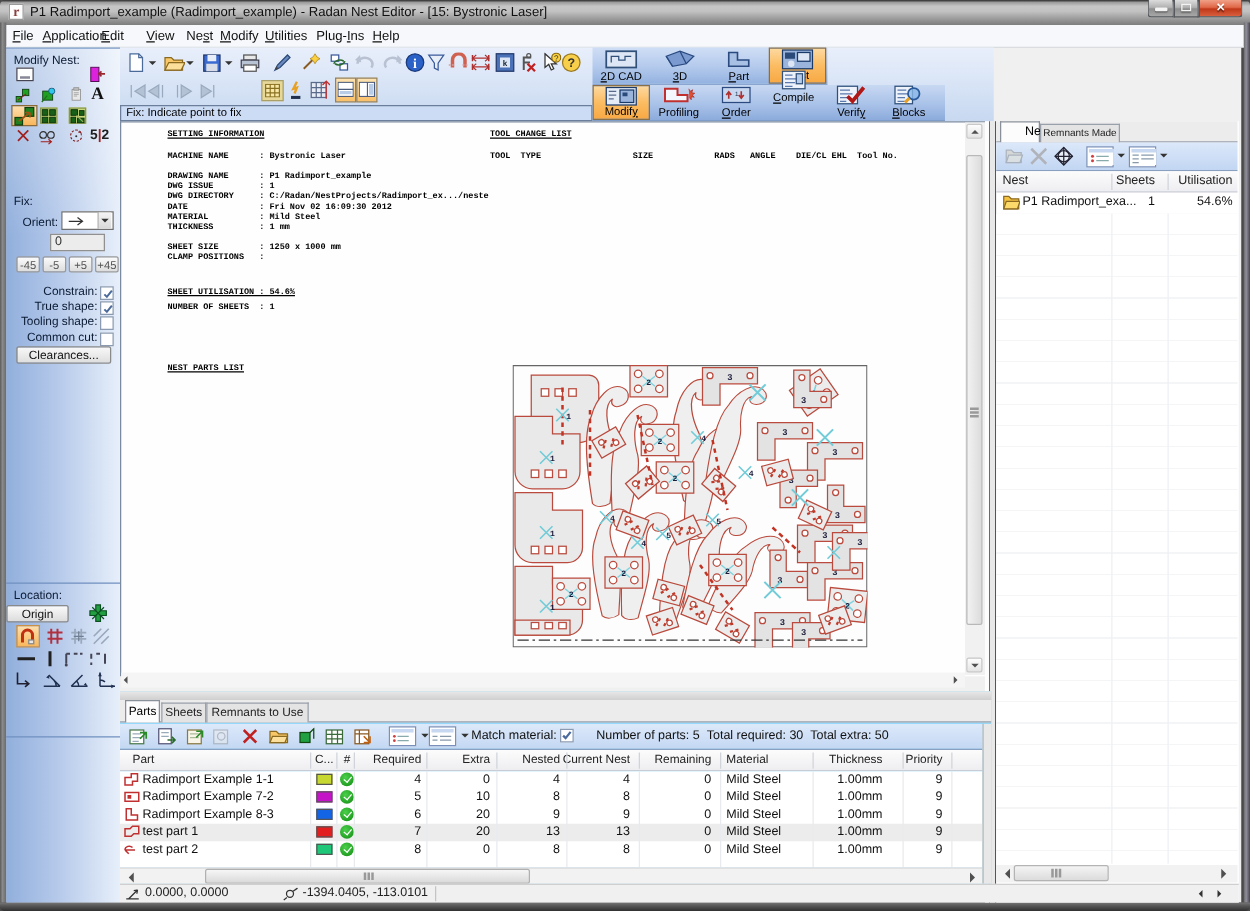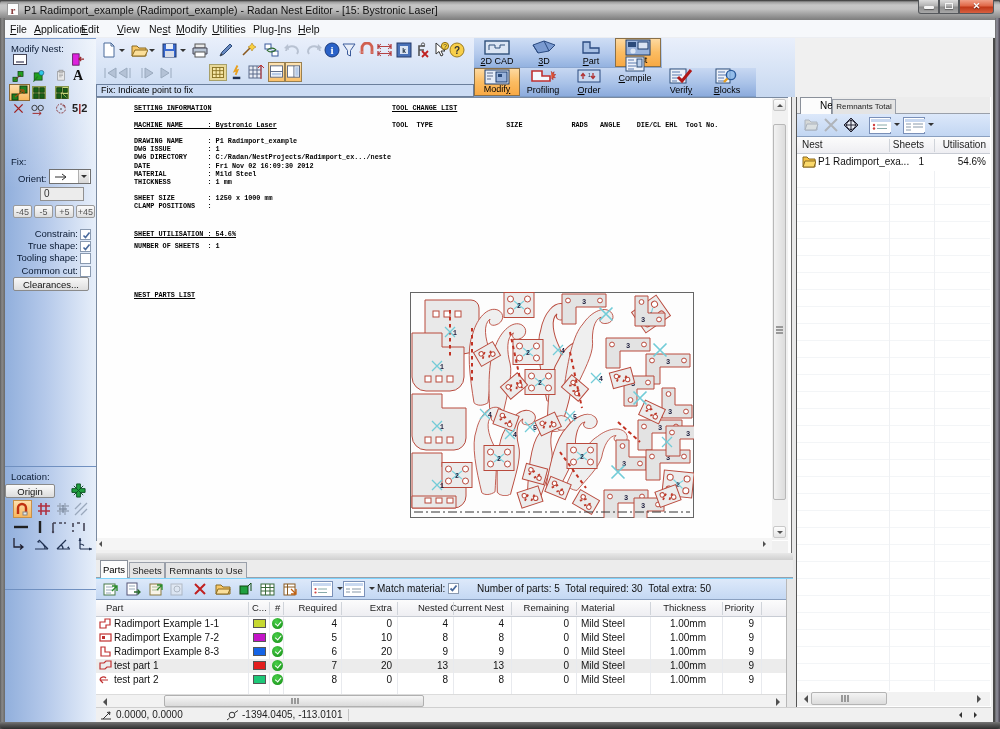--- a/index.html
+++ b/index.html
@@ -441,21 +441,21 @@
   <svg class="abs" style="left:72px;top:497px;" width="18" height="16" viewBox="0 0 18 16">
       <path d="M3 13 h12 M3 13 V2 M3 8 a6 6 0 0 1 4 1.5" stroke="#203050" stroke-width="1.2" fill="none"></path>
       <path d="M3 2 l-1.5 3 l3 0 z M15 13 l-3 -1.5 l0 3 z" fill="#203050"></path>
     </svg>
   <div class="sep" style="top:550px;"></div>
 </div>
 
 <div id="docarea" class="abs">
 <div class="doctext" style="left:37px;top:6px;text-decoration:underline;">SETTING INFORMATION</div>
 <div class="doctext" style="left:295px;top:6px;text-decoration:underline;">TOOL CHANGE LIST</div>
-<div class="doctext" style="left:37px;top:23px;text-decoration:underline;">MACHINE NAME      : Bystronic Laser</div>
+<div class="doctext" style="left:37px;top:23px;">MACHINE NAME      : Bystronic Laser</div>
 <div class="doctext" style="left:295px;top:23px;">TOOL  TYPE                  SIZE            RADS   ANGLE    DIE/CL EHL  Tool No.</div>
 <div class="doctext" style="left:37px;top:39px;">DRAWING NAME      : P1 Radimport_example
 DWG ISSUE         : 1
 DWG DIRECTORY     : C:/Radan/NestProjects/Radimport_ex.../neste
 DATE              : Fri Nov 02 16:09:30 2012
 MATERIAL          : Mild Steel
 THICKNESS         : 1 mm</div>
 <div class="doctext" style="left:37px;top:96px;">SHEET SIZE        : 1250 x 1000 mm
 CLAMP POSITIONS   :</div>
 <div class="doctext" style="left:37px;top:132px;text-decoration:underline;">SHEET UTILISATION : 54.6%</div>
@@ -628,21 +628,21 @@
  </div>
 <div id="dochsb" class="abs">
   <div class="abs" style="left:2px;top:3px;width:0;height:0;border:3.4px solid transparent;border-right-color:#505050;border-left:none;"></div>
   <div class="abs" style="left:666px;top:3px;width:0;height:0;border:3.4px solid transparent;border-left-color:#505050;border-right:none;"></div>
  </div>
 
 <div class="abs" style="left:788px;top:97px;width:9px;height:625px;background:linear-gradient(90deg,#fdfdfd 0 3px,#6a6a6a 3px 4px,#e8e8e8 4px 8px,#555 8px 9px);"></div>
 <div id="rightpanel" class="abs">
   <div class="abs" style="left:0;top:0;width:193px;height:17px;background:#ececec;border-bottom:1px solid #9aa0aa;"></div>
   <div class="abs" style="left:3px;top:0;width:32px;height:17px;background:#fcfcfc;border:1px solid #8a909a;border-bottom:none;font-size:10px;text-align:center;line-height:16px;padding-left:19px;">Nests</div>
-  <div class="abs" style="left:35px;top:2px;width:64px;height:15px;background:#e4e4e4;border:1px solid #9aa0aa;border-bottom:none;font-size:8px;text-align:center;line-height:14px;color:#222;white-space:nowrap;overflow:hidden;">Remnants Total</div>
+  <div class="abs" style="left:35px;top:2px;width:64px;height:15px;background:#e4e4e4;border:1px solid #9aa0aa;border-bottom:none;font-size:8px;text-align:center;line-height:14px;color:#222;white-space:nowrap;overflow:hidden;">Remnants Made</div>
   <div class="abs" style="left:0;top:17px;width:193px;height:23px;background:linear-gradient(180deg,#dce8fa,#c2d6f2);border-bottom:1px solid #8aa0c0;">
     <svg class="abs" style="left:7px;top:4px;opacity:.5;" width="15" height="13" viewBox="0 0 15 13">
         <path d="M1 12 V2 h4 l2 2 h6 v8 z" fill="#d8d0b8" stroke="#888"></path>
         <path d="M1 12 L3 6 h11 l-2 6 z" fill="#e8e2d0" stroke="#888"></path>
       </svg>
     <svg class="abs" style="left:27px;top:4px;" width="14" height="14" viewBox="0 0 14 14">
         <path d="M1 1 L13 13 M13 1 L1 13" stroke="#b0b4ba" stroke-width="2"></path>
       </svg>
     <svg class="abs" style="left:46px;top:3px;" width="16" height="16" viewBox="0 0 16 16">
         <path d="M8 1 L15 8 L8 15 L1 8 z" fill="#e8ecf4" stroke="#223"></path>

